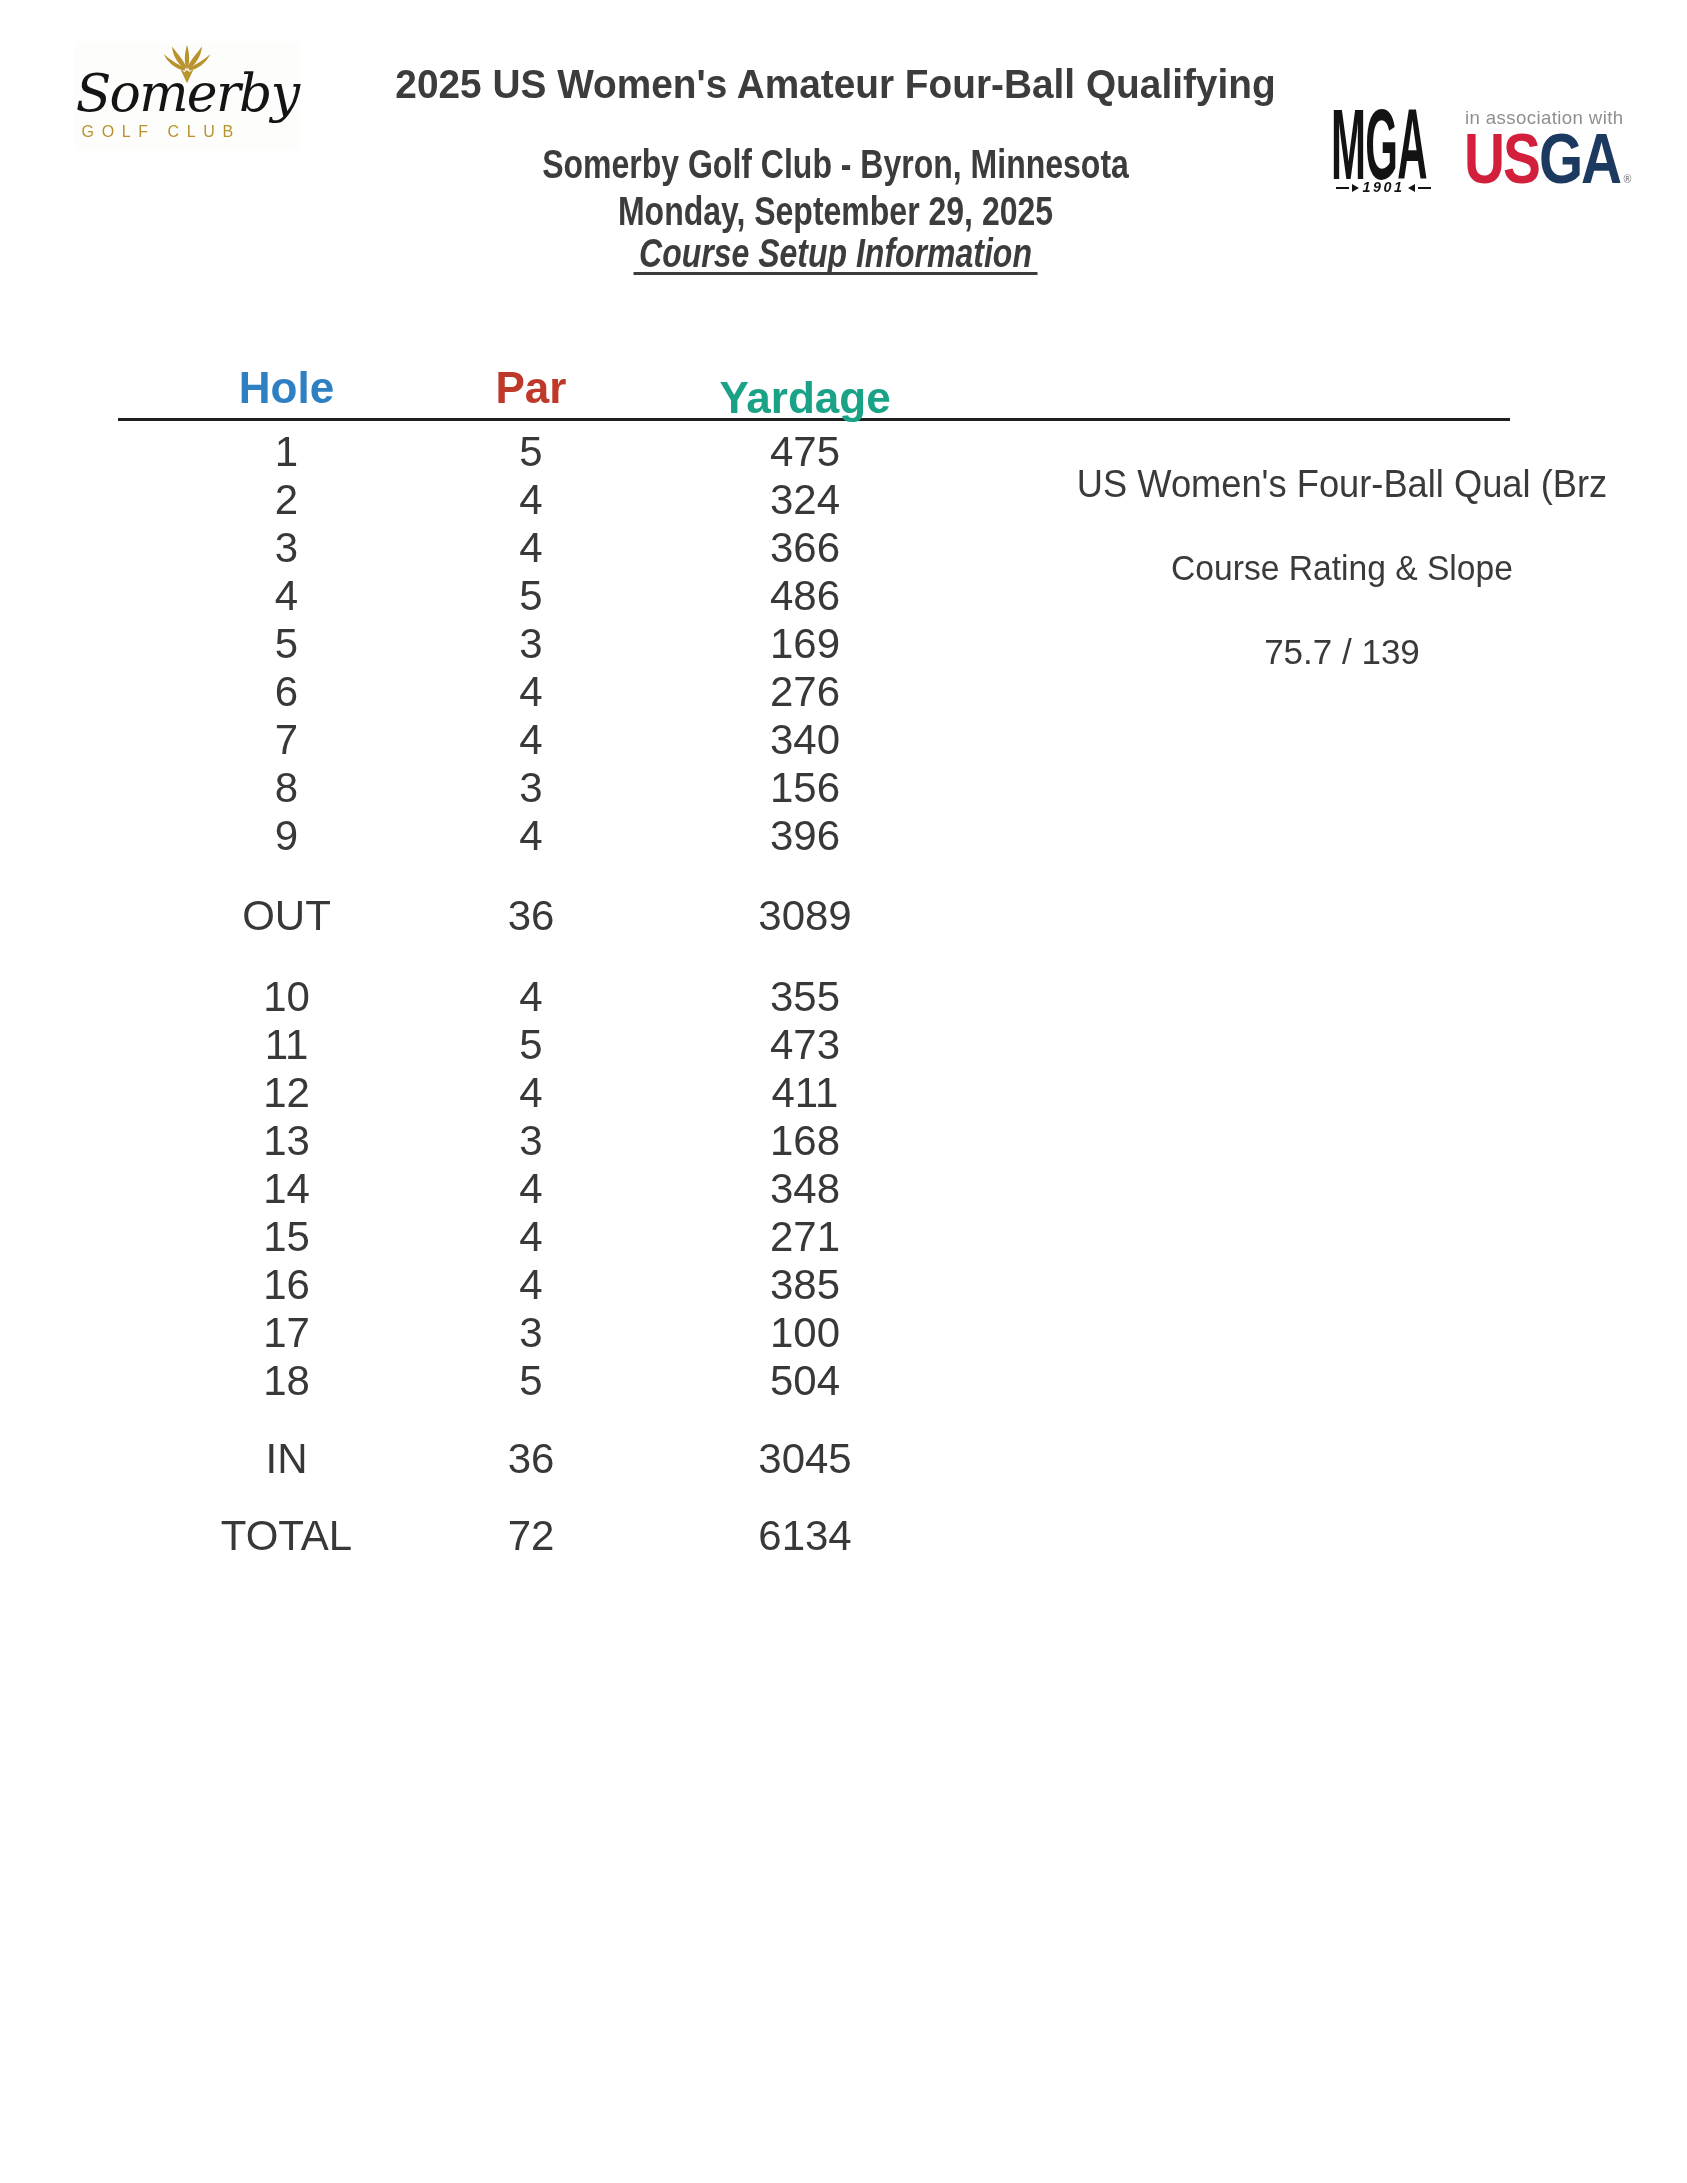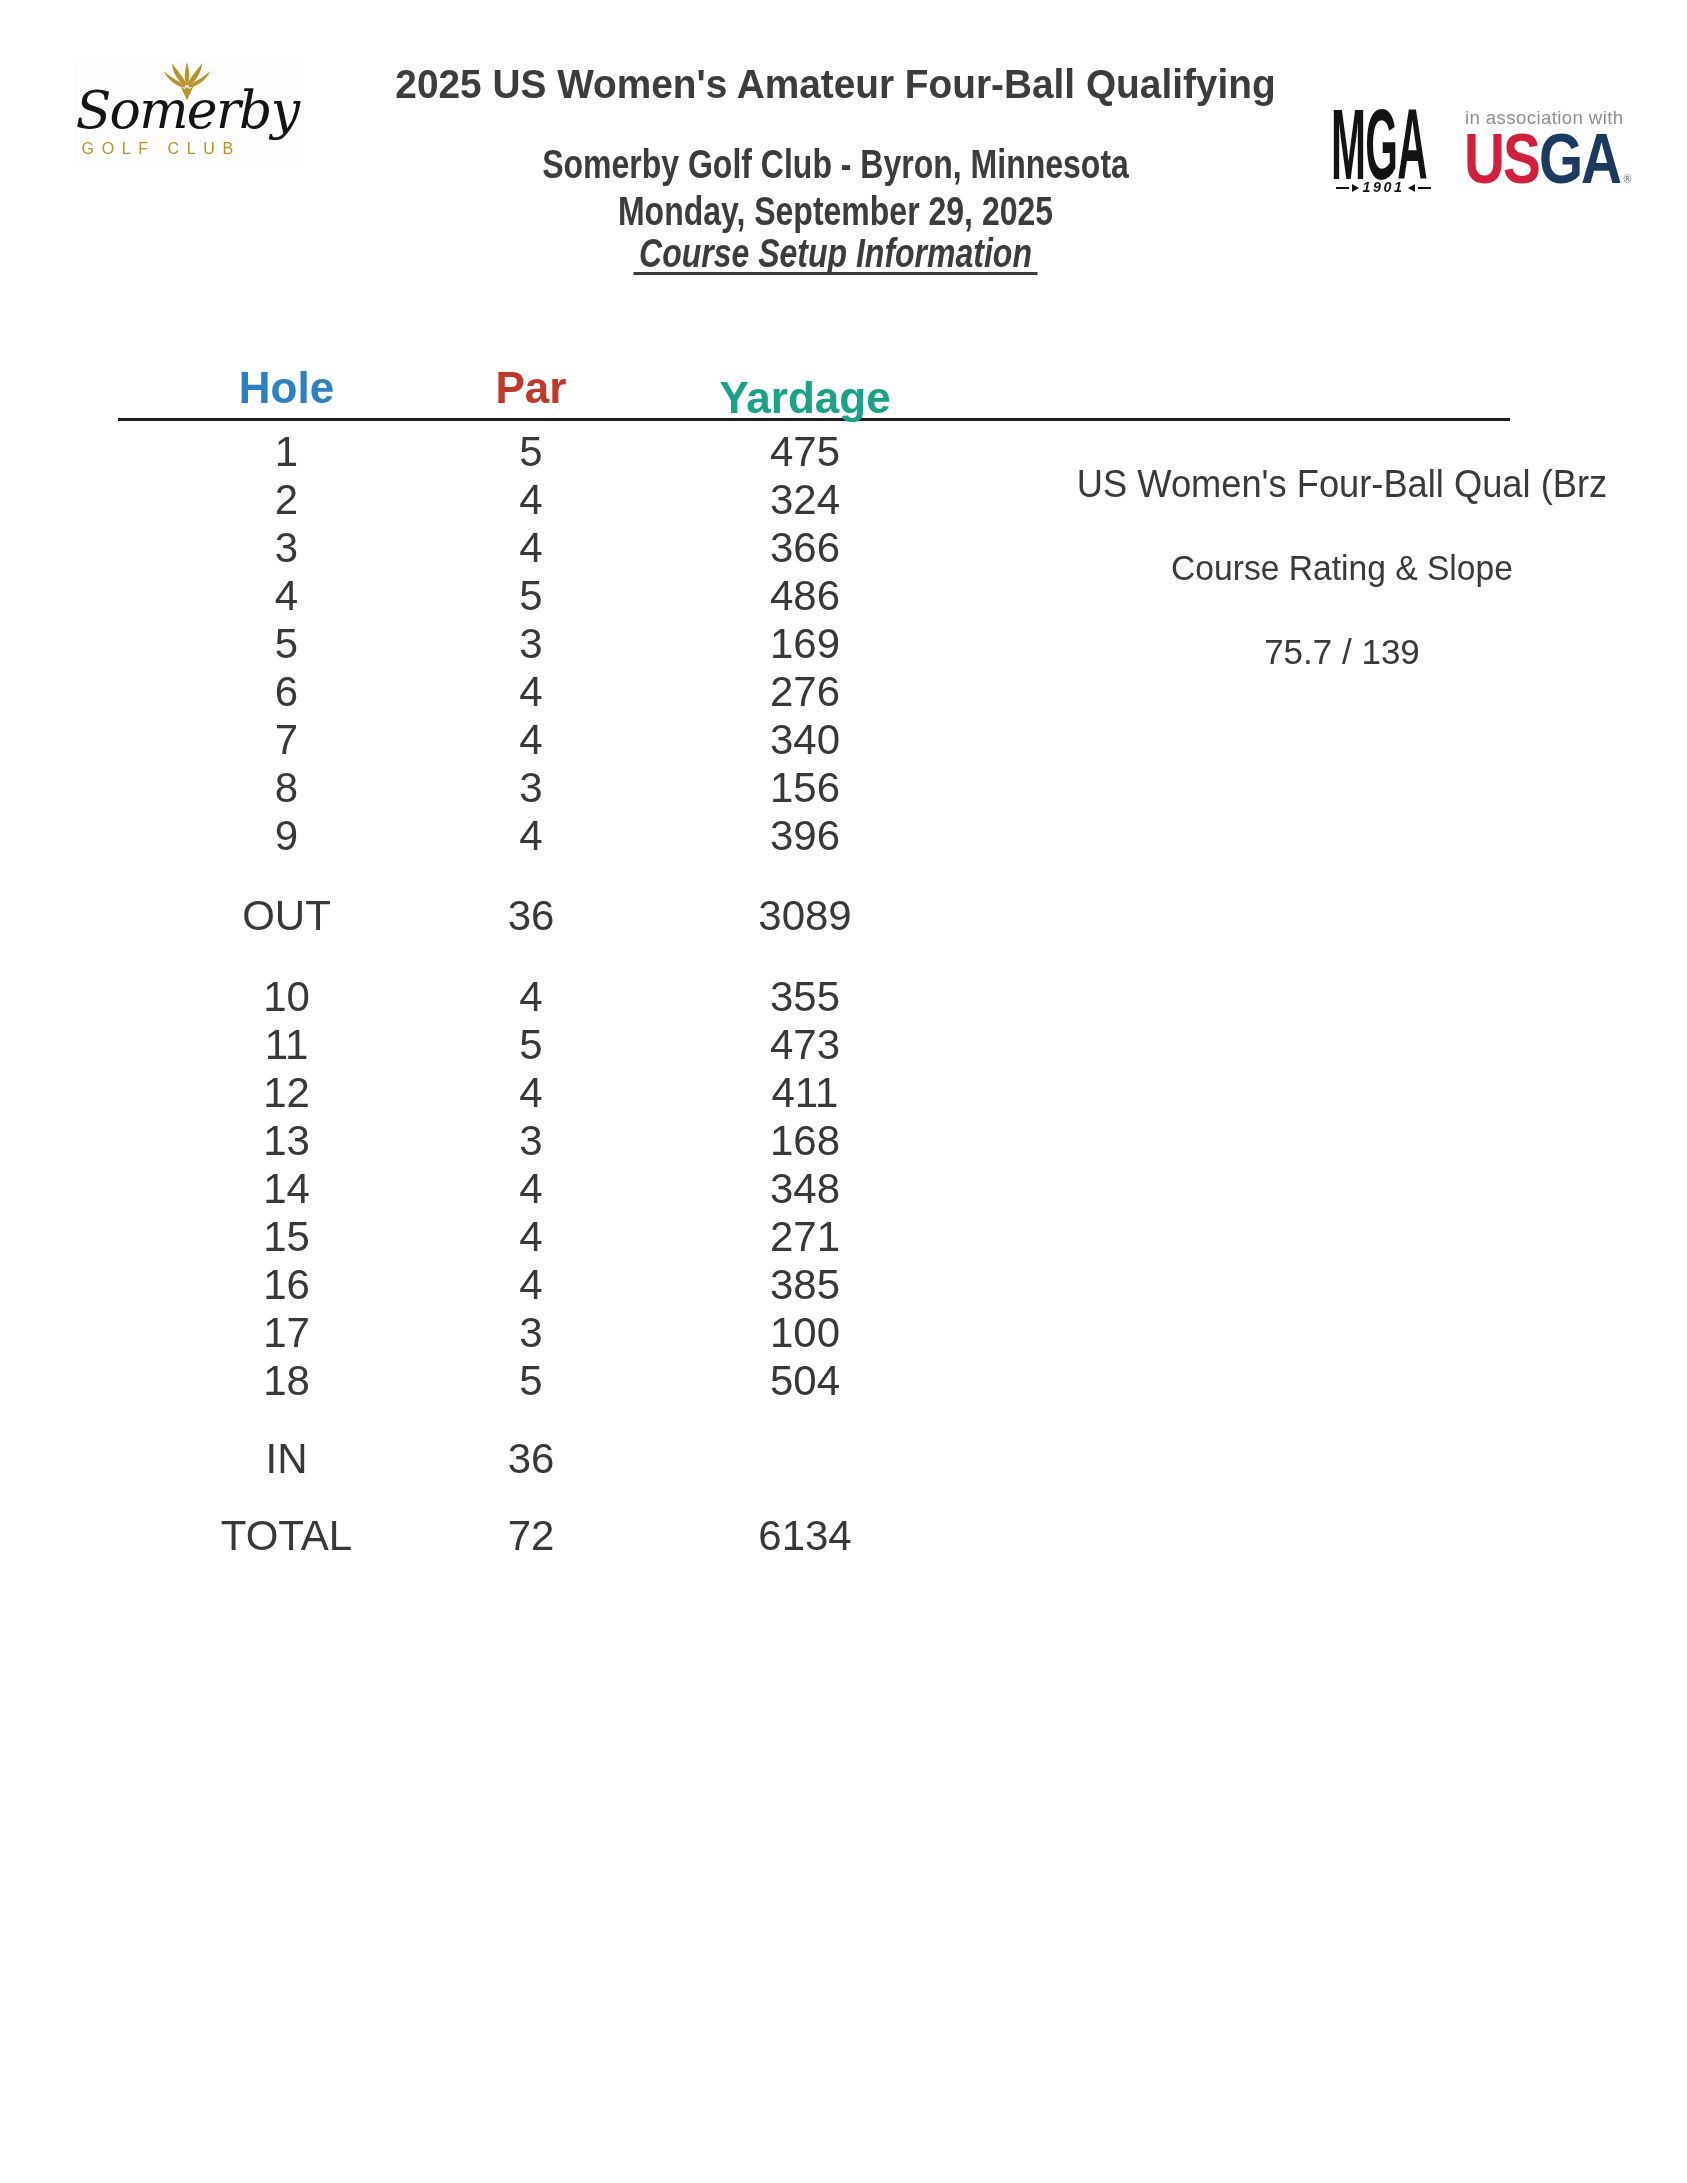--- a/index.html
+++ b/index.html
@@ -8,21 +8,21 @@
 
   
   .hdr-line{position:absolute;left:-8.4px;width:1687px;text-align:center;white-space:nowrap;}
   #title{top:62px;font-size:40px;font-weight:bold;line-height:44px;color:#3c3c3c;transform:scaleX(0.97);}
   #sub-club{top:145px;font-size:40px;font-weight:bold;line-height:39px;color:#3c3c3c;transform:scaleX(0.80);}
   #sub-date{top:192px;font-size:40px;font-weight:bold;line-height:39px;color:#3c3c3c;transform:scaleX(0.80);}
   #sub-doc{top:236px;font-size:40px;font-weight:bold;font-style:italic;line-height:34px;color:#3c3c3c;transform:scaleX(0.80);}
   #sub-doc .ul{display:inline-block;border-bottom:3.4px solid #3c3c3c;padding:0 6.7px 1.7px 6.7px;}
 
   
-  #somerby{position:absolute;left:74px;top:59px;width:226px;height:108px;background:#fdfdfc;}
+  #somerby{position:absolute;left:74px;top:42px;width:226px;height:108px;background:#fdfdfc;}
   #somerby .crown{position:absolute;left:50%;top:1.7px;transform:translateX(-50%);width:59px;height:40px;}
   #somerby .crown svg{width:59px;height:40px;fill:#b8932e;}
   #somerby .word{position:absolute;left:0;right:0;top:22px;text-align:center;
                  font-family:"DejaVu Serif","Liberation Serif",serif;font-style:italic;
                  font-size:52px;line-height:59px;color:#141414;letter-spacing:-1.7px;}
   #somerby .club{position:absolute;left:0;right:0;top:81px;text-align:left;
                  font-size:16px;line-height:17px;letter-spacing:7.6px;text-indent:7.6px;color:#b8932e;}
 
   
   #mga{position:absolute;left:1331px;top:94px;width:105px;height:103px;}
@@ -209,20 +209,21 @@
           </div>
           <div class="trow">
             <div class="cell c1">18</div>
             <div class="cell c2">5</div>
             <div class="cell c3">504</div>
           </div>
         </div>
       <div class="trow m-in">
         <div class="cell c1">IN</div>
         <div class="cell c2">36</div>
+        <div class="cell c3">3045</div>
       </div>
       <div class="trow m-total">
         <div class="cell c1">TOTAL</div>
         <div class="cell c2">72</div>
         <div class="cell c3">6134</div>
       </div>
     </div>
   </div>
 
   <div class="info-line" id="tee-name">US Women's Four-Ball Qual (Brz</div>

